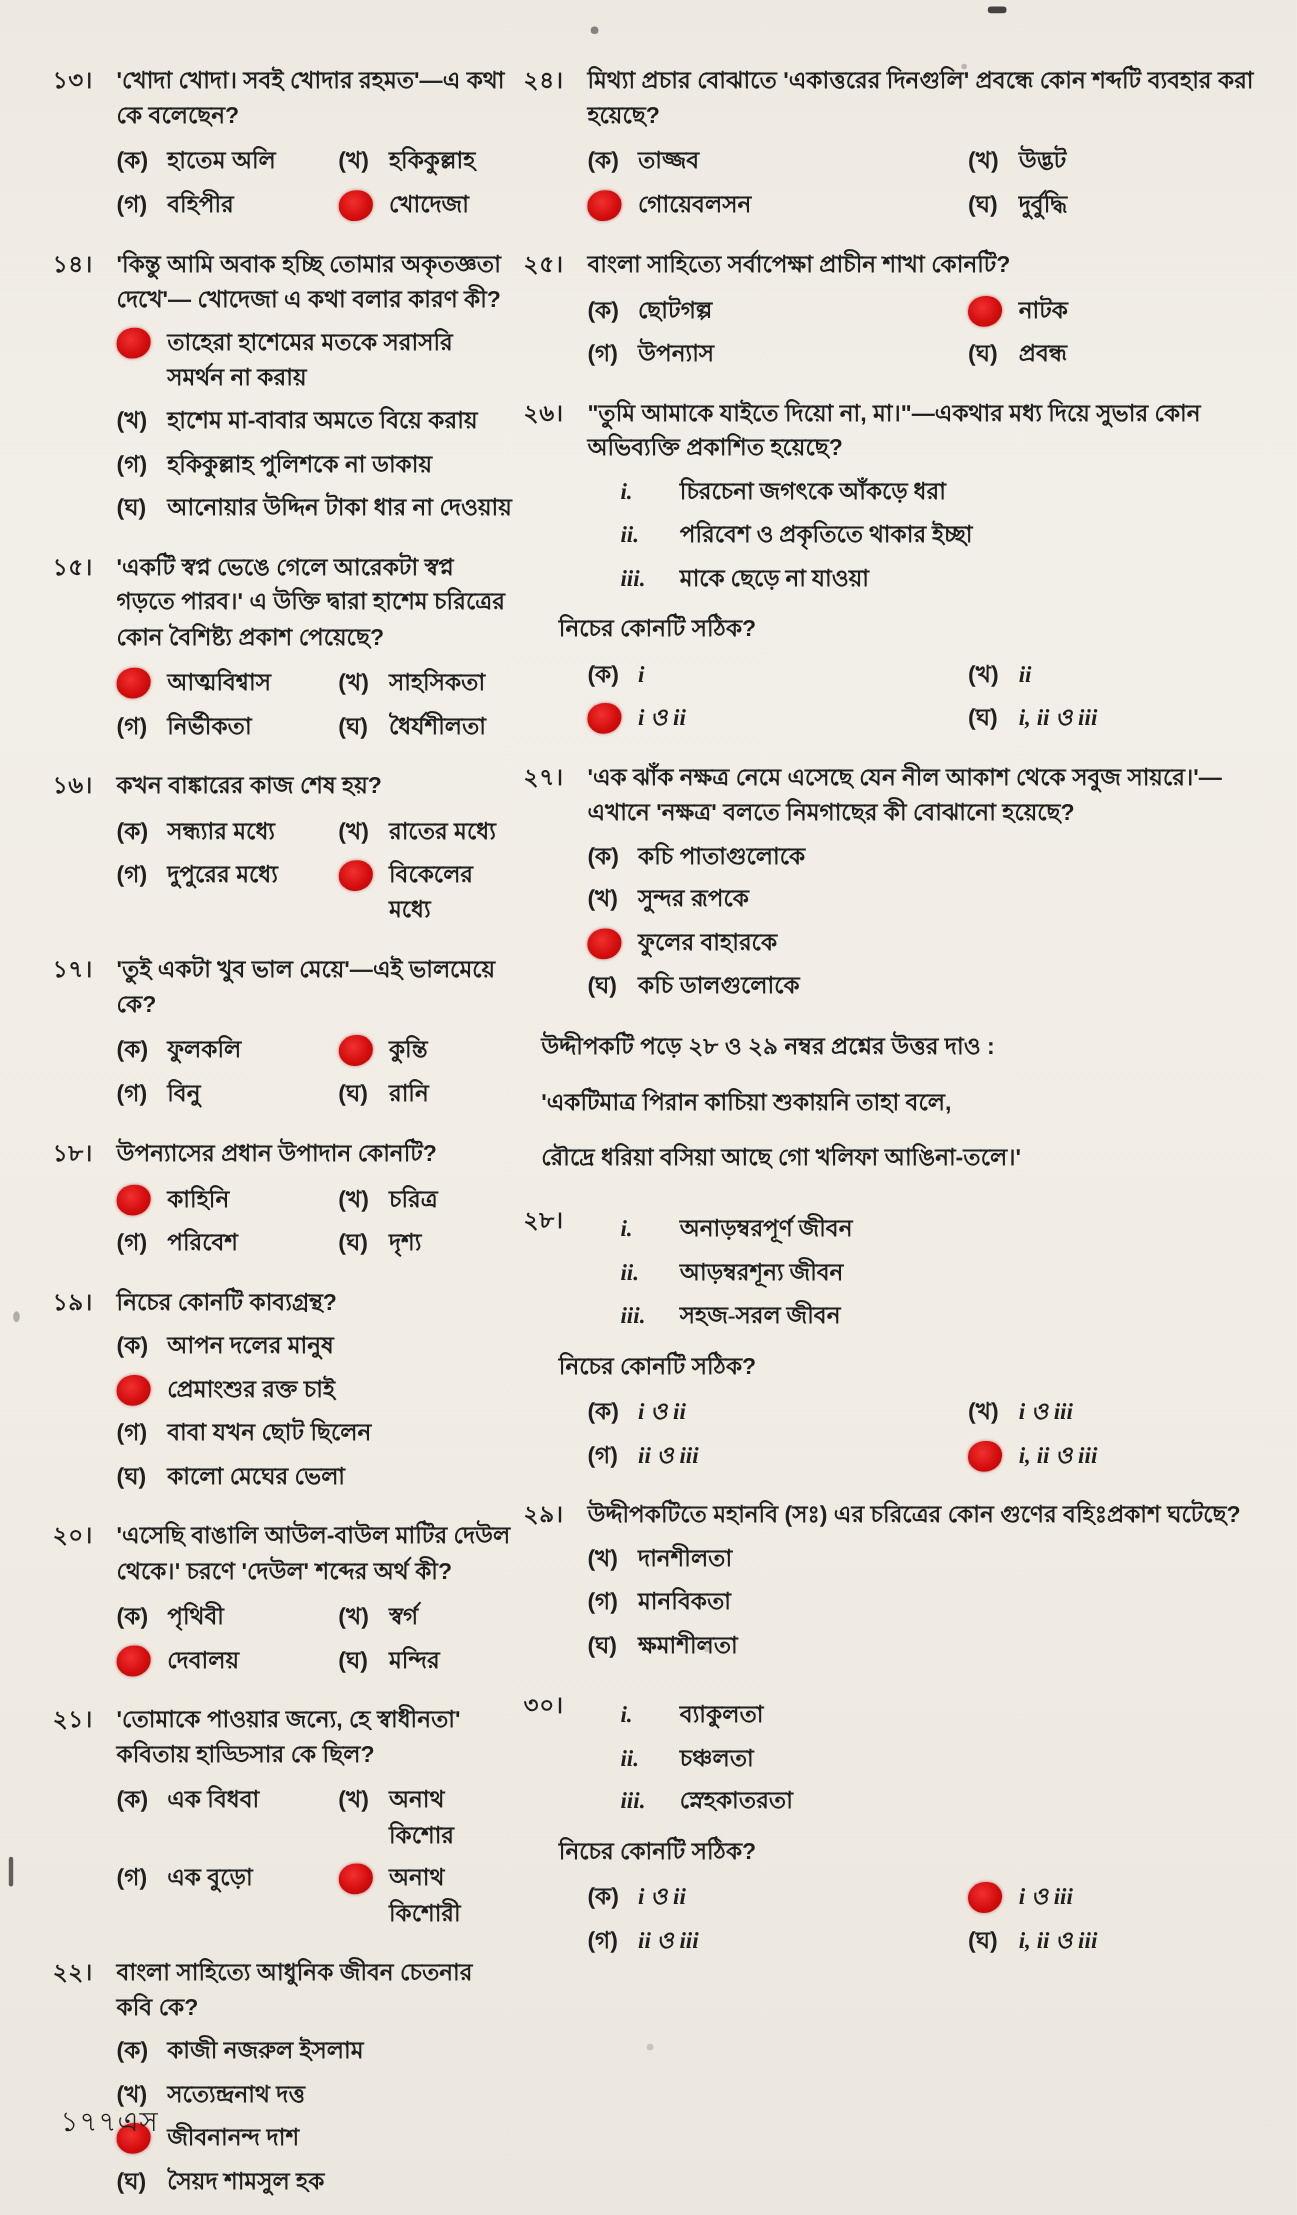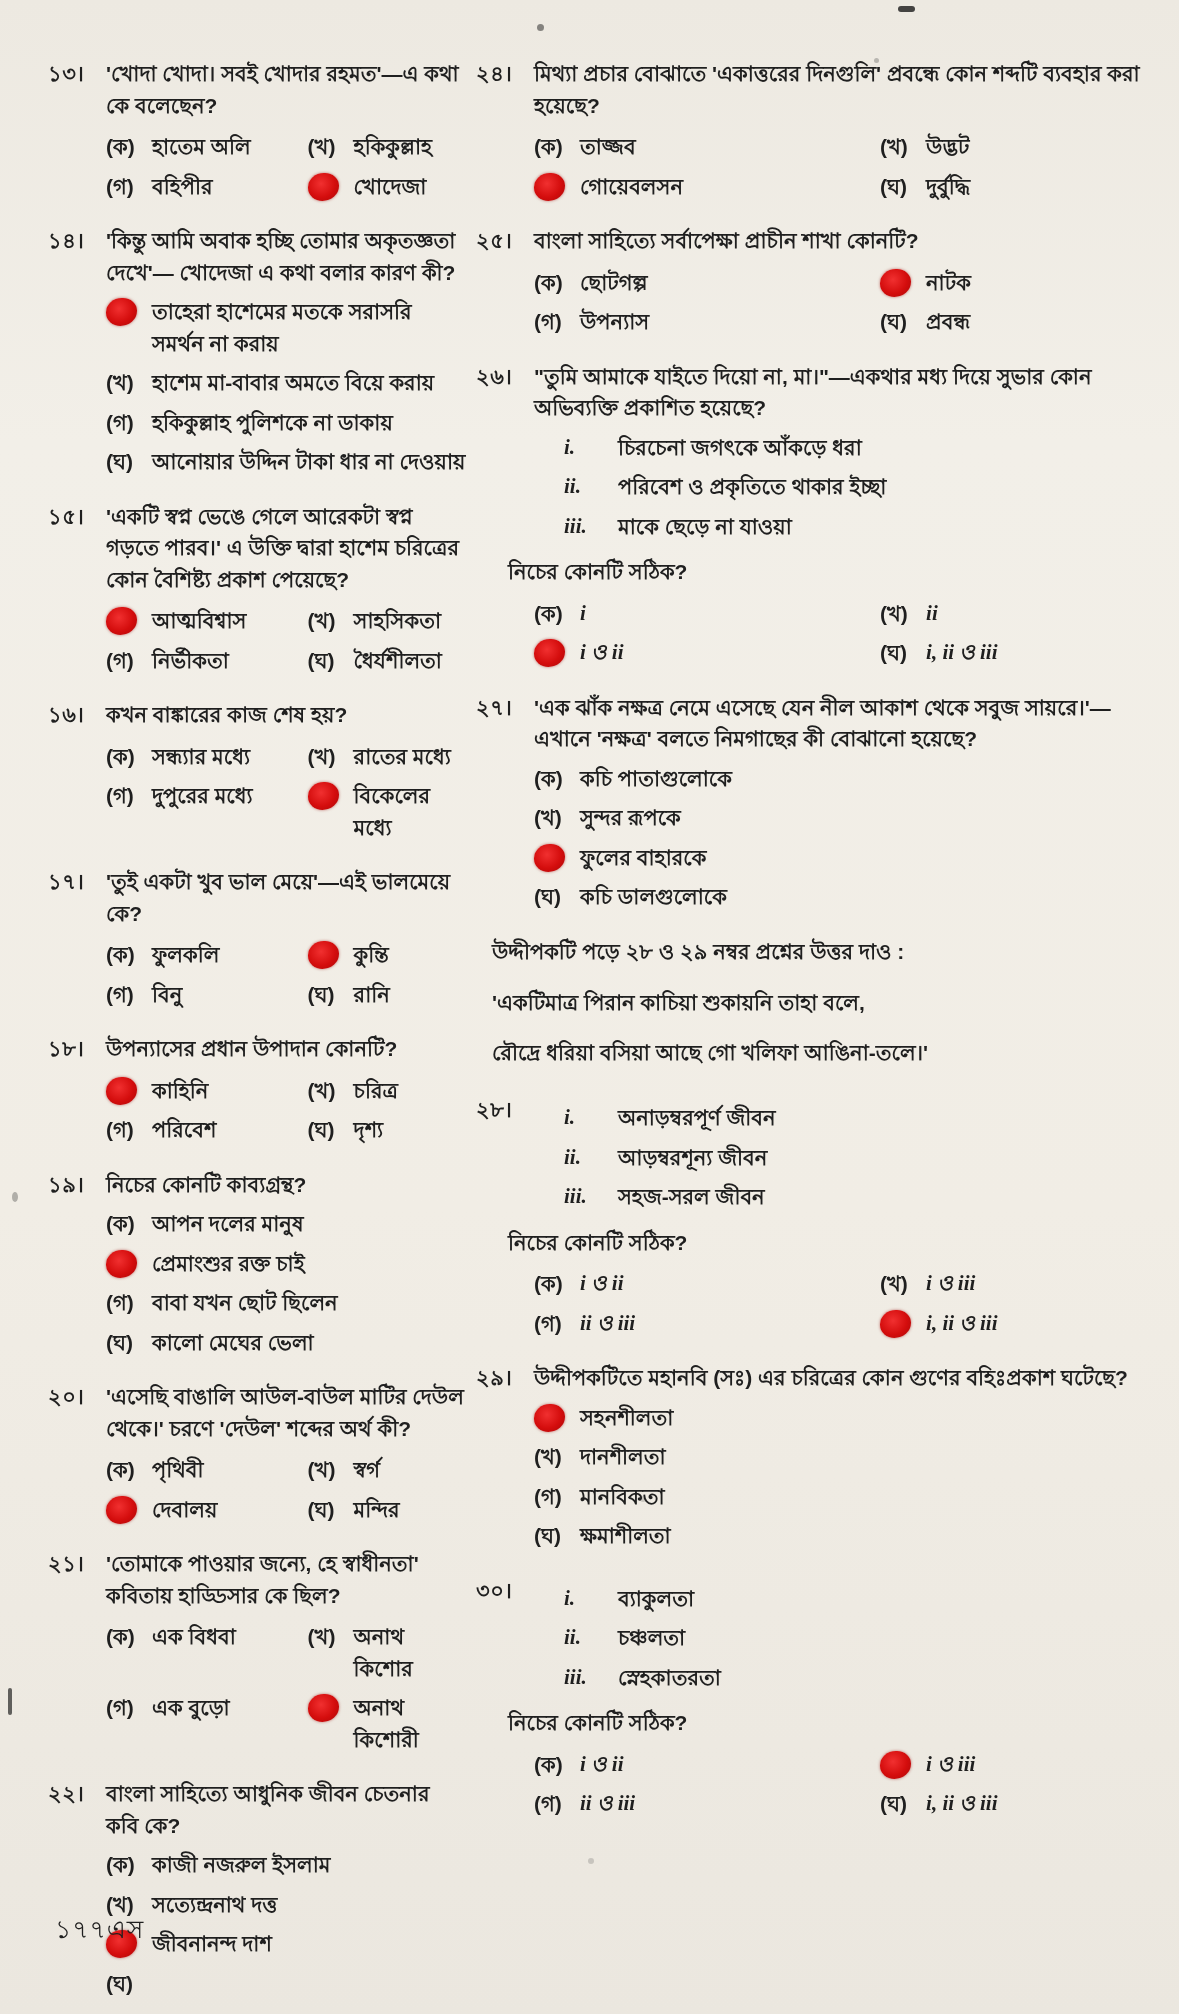--- a/index.html
+++ b/index.html
@@ -33,21 +33,21 @@
   .marker {
     width:31px; height:28px; min-width:31px;
     margin:2px 15px 0 0;
     border-radius:52% 46% 55% 48%;
     background: radial-gradient(circle at 42% 38%, #f13030 0%, var(--marker,#d40d0d) 55%, #a90707 100%);
     box-shadow: 0 0 3px rgba(150,0,0,.55);
   }
 
   .statement { display:flex; margin:8px 0 0 30px; }
   .stlabel { min-width:54px; }
-  .sttext { flex:1; }
+  .sttext { flex:1;font-family:Liberation Serif, serif; }
   .followup { margin:14px 0 0 -26px; font-weight:700; }
 
   .stimulus { margin:2px 0 26px 16px; }
   .stim-header { margin:0 0 20px 0; font-weight:700; }
   .stim-line { margin:0 0 18px 0; }
 
   .footer {
     position:absolute; left:55px; bottom:66px;
     font-size:25px; font-weight:400; letter-spacing:1px;
   }
@@ -294,20 +294,21 @@
             <div class="option">
               <span class="optlabel">(খ)</span>
               <span class="opttext">সত্যেন্দ্রনাথ দত্ত</span>
             </div>
             <div class="option">
               <span class="marker"></span>
               <span class="opttext">জীবনানন্দ দাশ</span>
             </div>
             <div class="option">
               <span class="optlabel">(ঘ)</span>
+              <span class="opttext">সৈয়দ শামসুল হক</span>
             </div>
           </div>
         </div>
       </div>
     </div>
   <div class="col col-right" id="col-right">
       <div class="question">
         <span class="qnum">২৪।</span>
         <div class="qbody">
           <p class="qtext">মিথ্যা প্রচার বোঝাতে 'একাত্তরের দিনগুলি' প্রবন্ধে কোন শব্দটি ব্যবহার করা হয়েছে?</p>
@@ -455,24 +456,20 @@
               <span class="opttext it">i, ii ও iii</span>
             </div>
           </div>
         </div>
       </div>
       <div class="question">
         <span class="qnum">২৯।</span>
         <div class="qbody">
           <p class="qtext">উদ্দীপকটিতে মহানবি (সঃ) এর চরিত্রের কোন গুণের বহিঃপ্রকাশ ঘটেছে?</p>
           <div class="options single">
-            <div class="option">
-              <span class="marker"></span>
-              <span class="opttext">সহনশীলতা</span>
-            </div>
             <div class="option">
               <span class="optlabel">(খ)</span>
               <span class="opttext">দানশীলতা</span>
             </div>
             <div class="option">
               <span class="optlabel">(গ)</span>
               <span class="opttext">মানবিকতা</span>
             </div>
             <div class="option">
               <span class="optlabel">(ঘ)</span>

